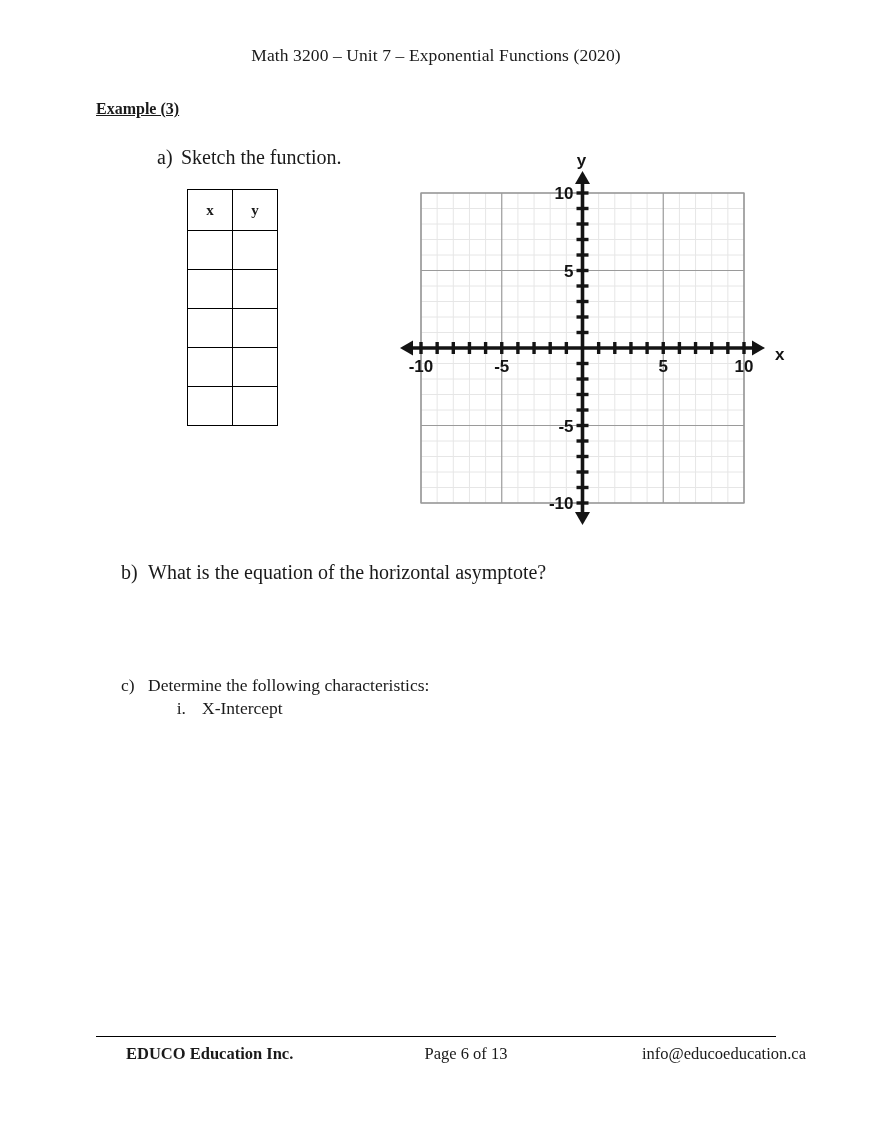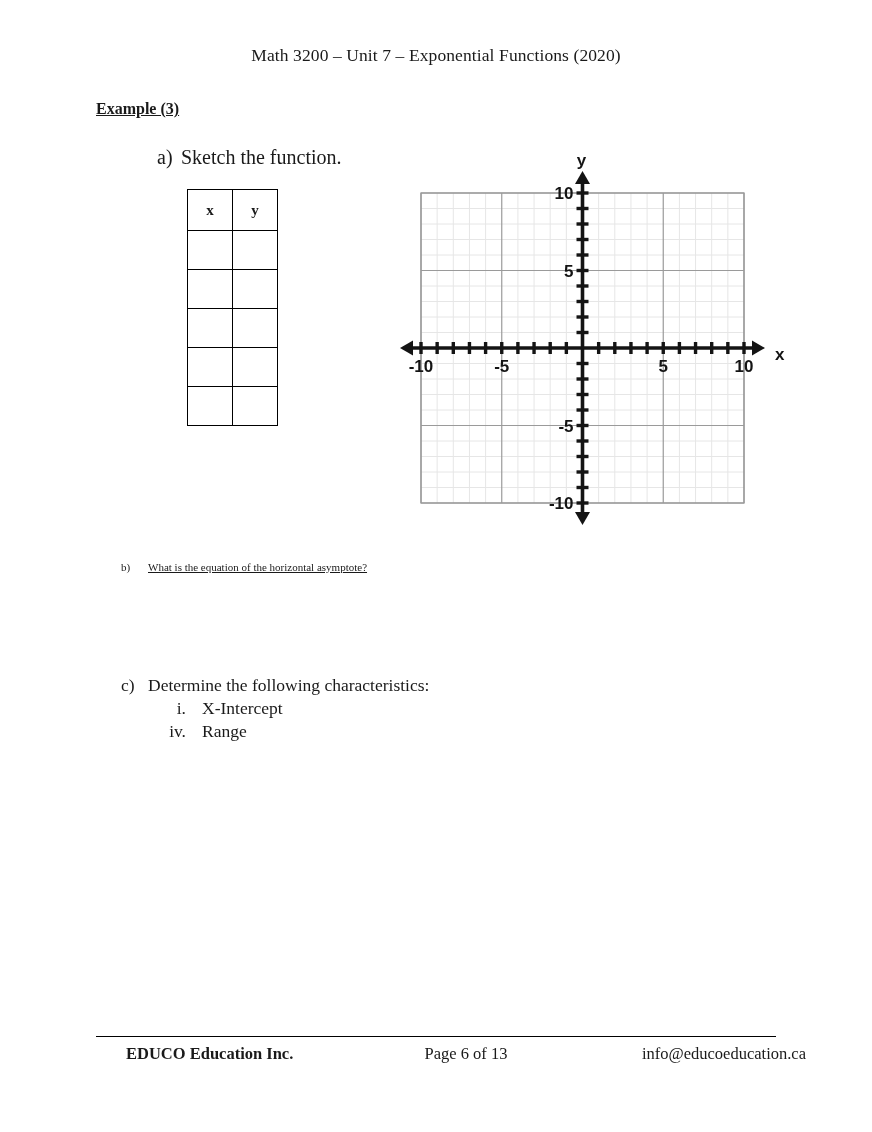--- a/index.html
+++ b/index.html
@@ -93,23 +93,22 @@
     width: 400px;
     height: 400px;
   }
   .graph-wrap svg { display: block; }
 
   
   .part-b {
     position: absolute;
     left: 121px;
     top: 561px;
-    font-size: 11px;
+    font-size: 20px;
     white-space: nowrap;
-    text-decoration: underline;
   }
   .part-b .marker { display: inline-block; width: 27px; }
   .part-c {
     position: absolute;
     left: 121px;
     top: 675px;
     font-size: 17.5px;
     white-space: nowrap;
   }
   .part-c .marker { display: inline-block; width: 27px; }
@@ -328,24 +327,20 @@
 
   <div class="part-c">
     <span class="marker">c)</span><span>Determine the following characteristics:</span>
   </div>
 
   <div class="roman-list">
     <div class="roman-item">
       <span class="num">i.</span>
       <span class="txt">X-Intercept</span>
     </div>
-    <div class="roman-item">
-      <span class="num">iv.</span>
-      <span class="txt">Range</span>
-    </div>
   </div>
 
   <div class="footer-rule"></div>
   <div class="footer">
     <span class="f-left">EDUCO Education Inc.</span>
     <span class="f-center">Page 6 of 13</span>
     <span class="f-right">info@educoeducation.ca</span>
   </div>
 
 </div>

